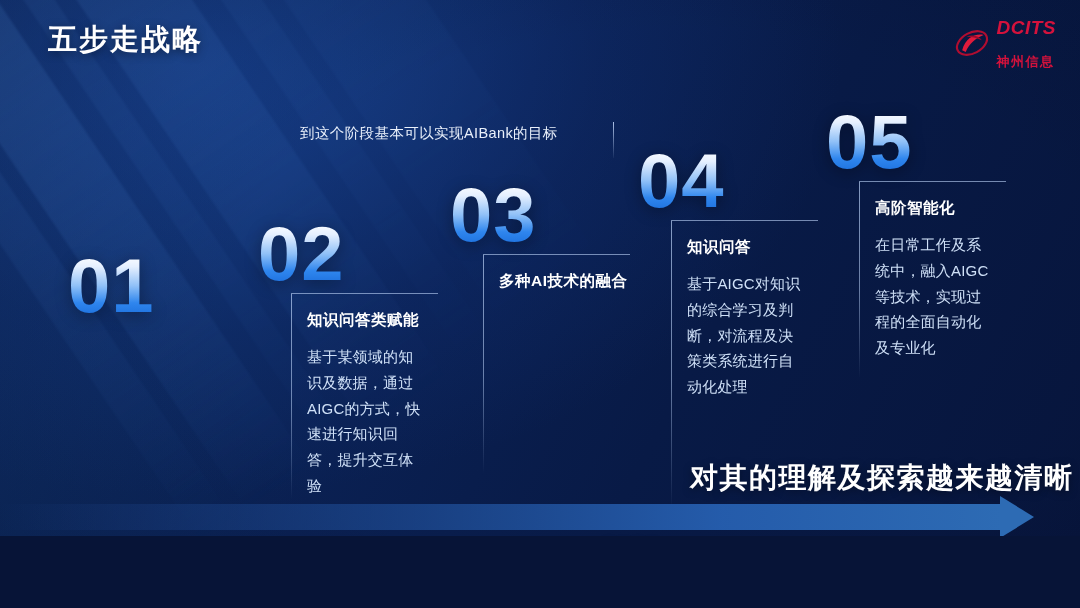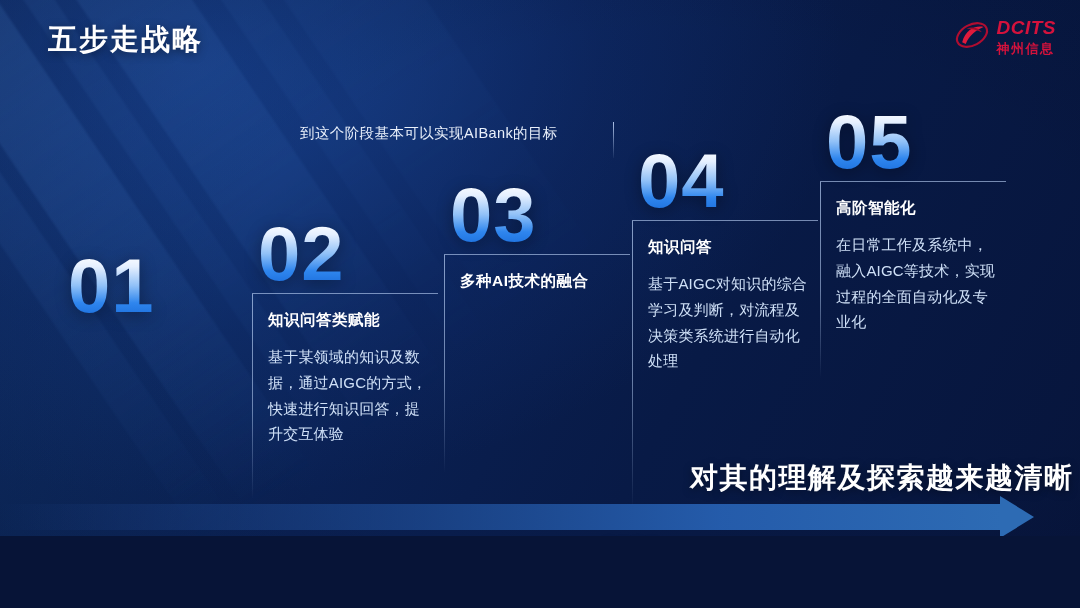--- a/index.html
+++ b/index.html
@@ -60,32 +60,32 @@
     color: #ffffff;
     letter-spacing: 2px;
     text-shadow: 0 2px 10px rgba(0,0,0,0.45);
     white-space: nowrap;
   }
   .logo {
     position: absolute;
     right: 24px;
     top: 18px;
     display: flex;
-    align-items: flex-start;
+    align-items: center;
     gap: 7px;
   }
   .logo-mark { width: 36px; height: 34px; display:block; }
   .logo-text { line-height: 1; }
   .logo-en {
     font-size: 19px; font-weight: bold; color: #d4123c;
     letter-spacing: .5px; font-style: italic;
   }
   .logo-cn {
     font-size: 13px; font-weight: bold; color: #d4123c;
-    letter-spacing: 1.5px; margin-top: 5px;
+    letter-spacing: 1.5px; margin-top: 18px;
   }
 
   
   .callout {
     position: absolute;
     left: 300px;
     top: 124px;
     font-size: 14.5px;
     color: #e9f0fb;
     letter-spacing: .4px;
@@ -117,20 +117,21 @@
     color: transparent;
     -webkit-text-fill-color: transparent;
     filter: drop-shadow(0 3px 8px rgba(0,0,0,0.35));
     user-select: none;
   }
   .step-card {
     position: relative;
     margin-top: 4px;
     padding: 16px 10px 0 16px;
     border-top: 1px solid rgba(185,208,245,0.62);
+    margin-left: 39px;
   }
   .step-card::before {
     content: "";
     position: absolute;
     left: 0; top: 0;
     width: 1px;
     background: linear-gradient(180deg, rgba(185,208,245,0.70) 0%, rgba(185,208,245,0.55) 55%, rgba(185,208,245,0.0) 100%);
   }
   .step-title {
     font-size: 15.5px;

